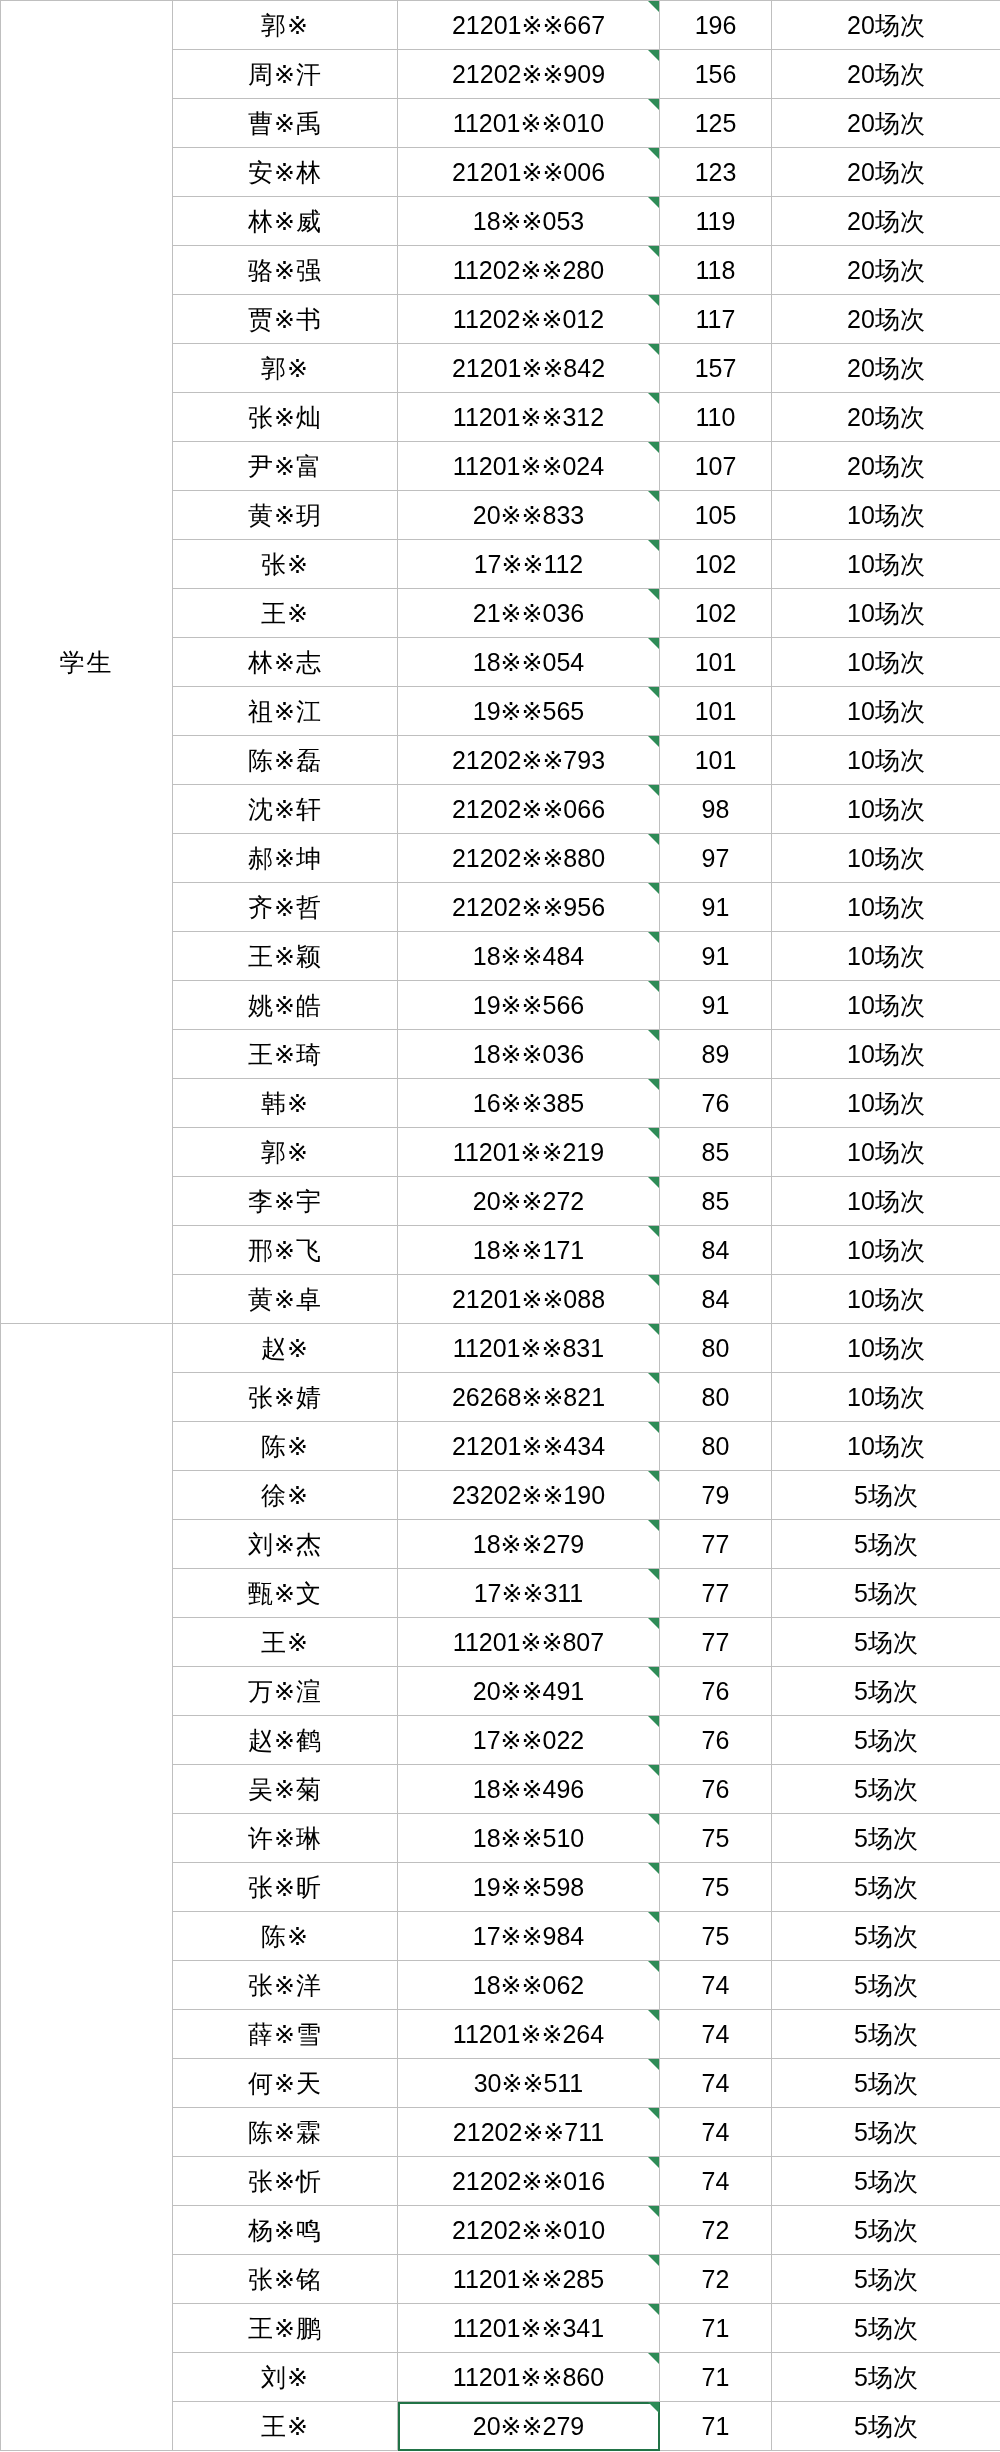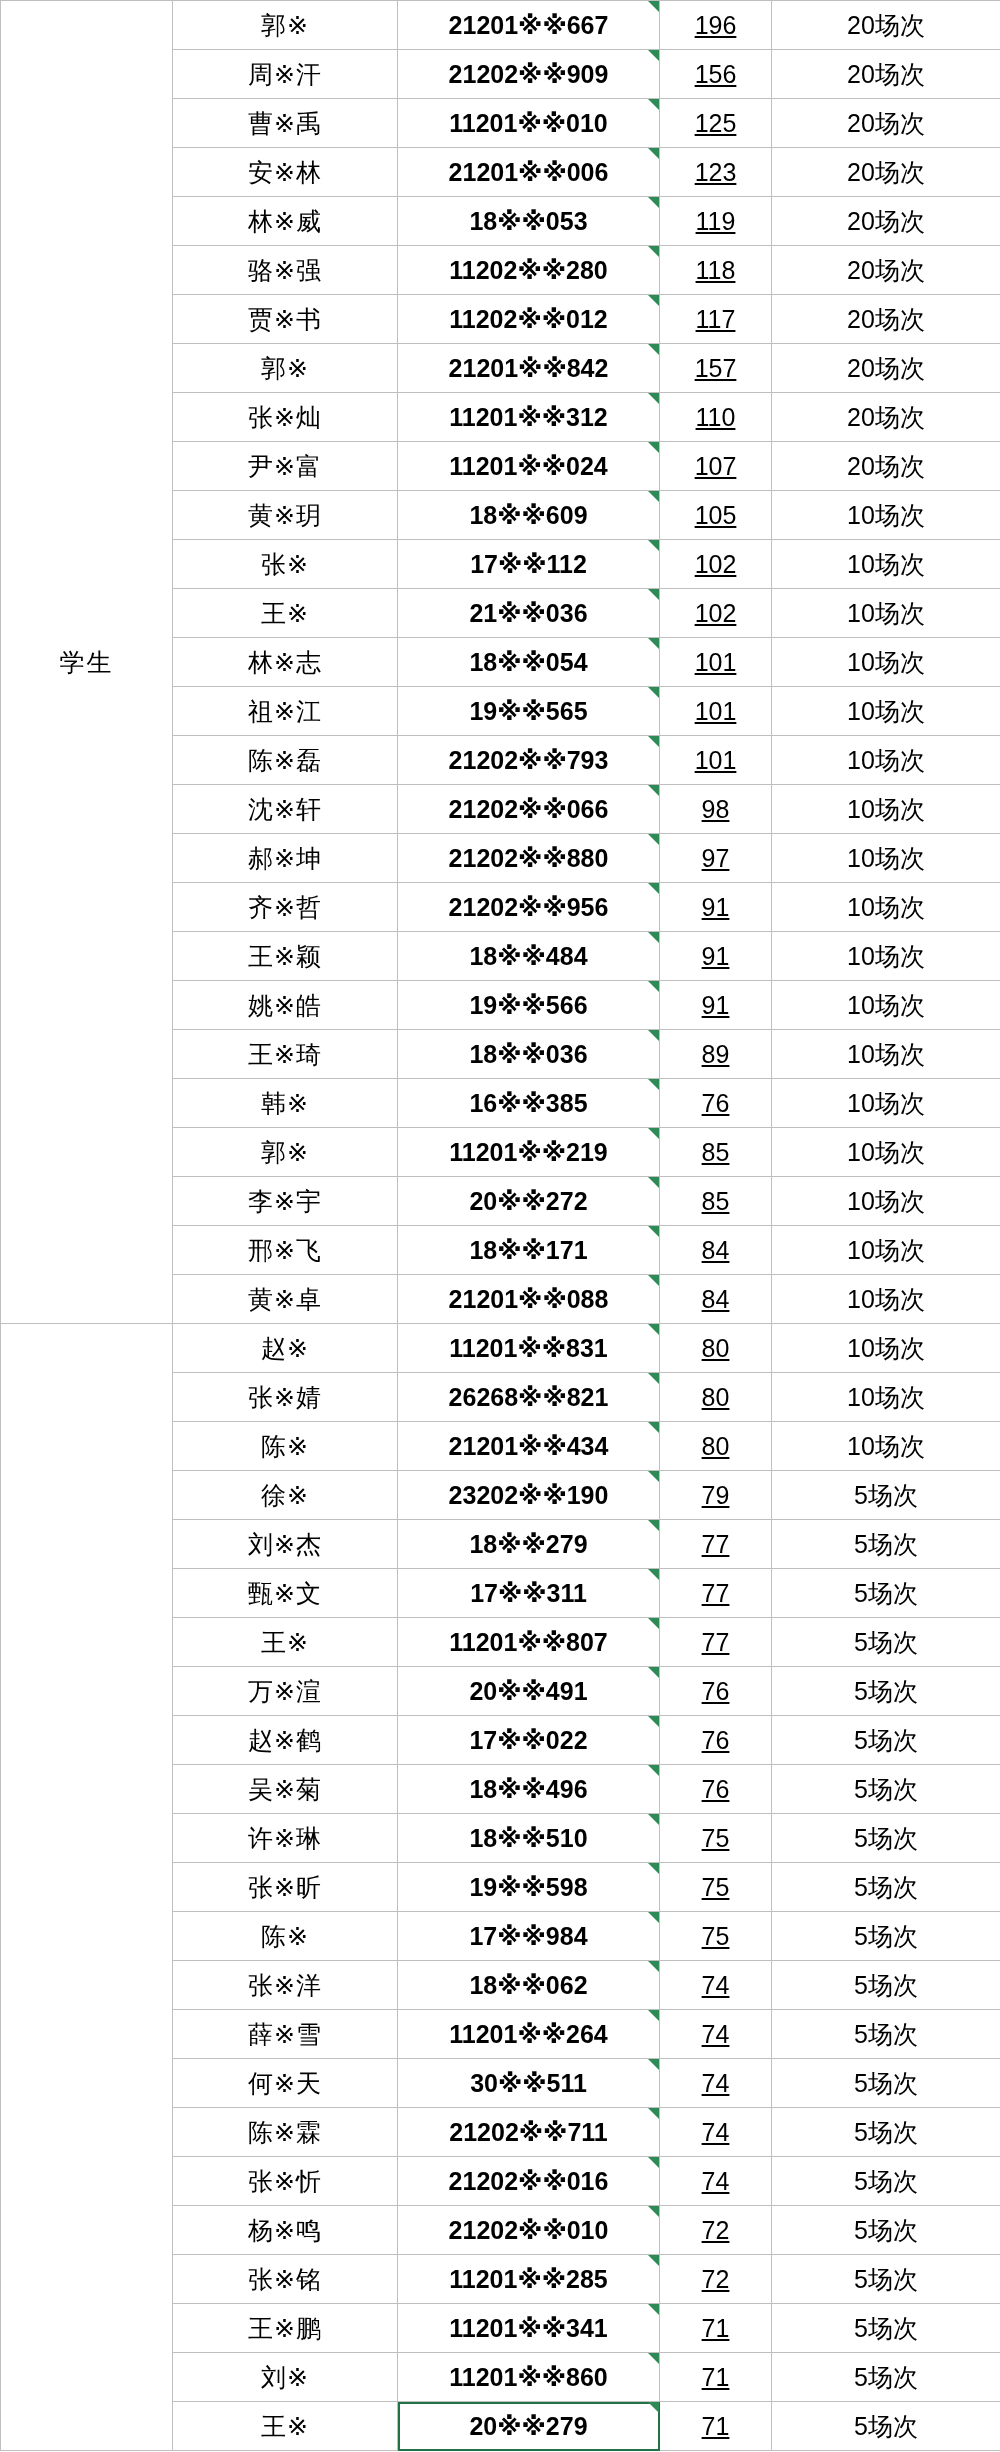--- a/index.html
+++ b/index.html
@@ -44,26 +44,25 @@
     font-size: 25px;
     letter-spacing: 2px;
     border-left: 1px solid #ffffff;
   }
   td.name-cell {
     font-size: 26px;
     letter-spacing: 1px;
   }
   td.id-cell {
     font-size: 26px;
-    font-weight: bold;
+    font-weight: normal;
     letter-spacing: 0px;
   }
   td.count-cell {
     font-size: 24px;
-    text-decoration: underline;
   }
   td.times-cell {
     font-size: 25px;
   }
   
   td.id-cell .corner-flag {
     position: absolute;
     top: 0;
     right: 0;
     width: 0;
@@ -146,21 +145,21 @@
           <td class="times-cell">20场次</td>
         </tr>
         <tr>
           <td class="name-cell">尹※富</td>
           <td class="id-cell"><span>11201※※024</span><span class="corner-flag"></span></td>
           <td class="count-cell">107</td>
           <td class="times-cell">20场次</td>
         </tr>
         <tr>
           <td class="name-cell">黄※玥</td>
-          <td class="id-cell"><span>18※※609</span><span class="corner-flag"></span></td>
+          <td class="id-cell"><span>20※※833</span><span class="corner-flag"></span></td>
           <td class="count-cell">105</td>
           <td class="times-cell">10场次</td>
         </tr>
         <tr>
           <td class="name-cell">张※</td>
           <td class="id-cell"><span>17※※112</span><span class="corner-flag"></span></td>
           <td class="count-cell">102</td>
           <td class="times-cell">10场次</td>
         </tr>
         <tr>

